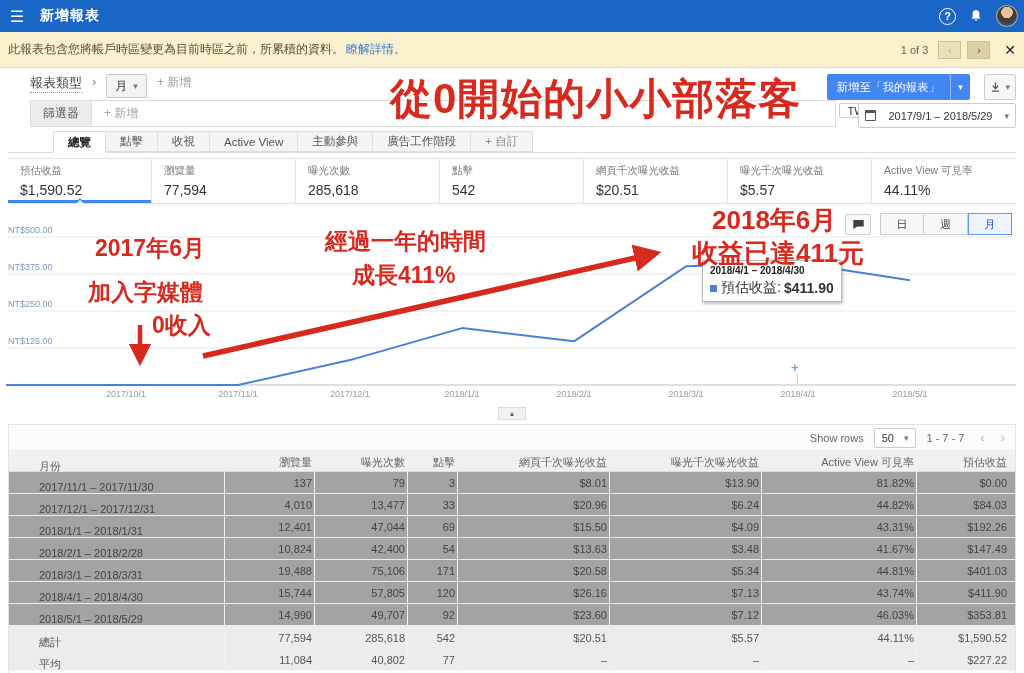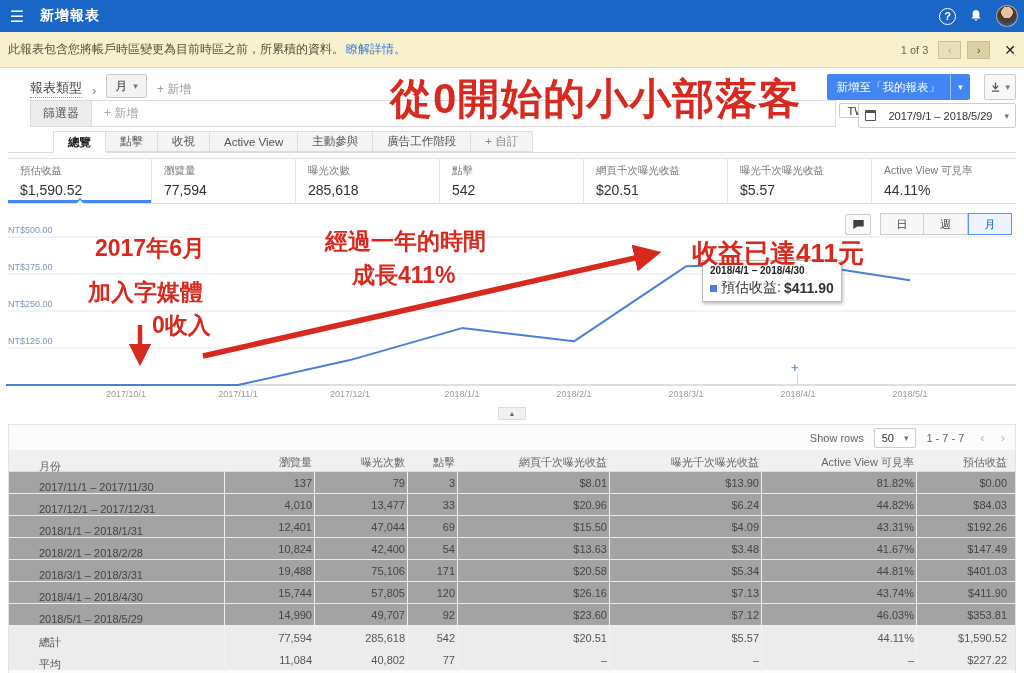--- a/index.html
+++ b/index.html
@@ -19,21 +19,21 @@
   
   .notice { position:absolute; left:0; top:32px; width:1024px; height:36px; background:#f9f0cd; border-bottom:1px solid #e7dcb2; display:flex; align-items:center; font-size:12px; color:#55503a; padding-left:8px; }
   .notice a { color:#3e78d2; text-decoration:none; margin-left:2px; cursor:pointer; }
   .notice-right { position:absolute; right:8px; display:flex; align-items:center; gap:6px; }
   .notice-count { font-size:11px; color:#6b6548; margin-right:4px; }
   .pg-btn { width:23px; height:18px; border:1px solid #cdbf92; background:#ddd0a4; font-size:11px; color:#554f35; display:flex; align-items:center; justify-content:center; cursor:pointer; }
   .pg-btn.disabled { background:#e9dfbd; color:#b4aa84; }
   .notice-close { font-size:14px; font-weight:bold; color:#222; margin-left:8px; cursor:pointer; }
 
   
-  .rt-row { position:absolute; left:30px; top:74px; display:flex; align-items:flex-end; gap:10px; }
+  .rt-row { position:absolute; left:30px; top:74px; display:flex; align-items:flex-start; gap:10px; }
   .rt-label { font-size:13px; color:#444; border-bottom:1px dotted #999; }
   .rt-chev { color:#888; font-size:13px; }
   .mini-select { border:1px solid #c8c8c8; background:#f3f3f3; border-radius:2px; height:24px; padding:0 8px; display:flex; align-items:center; gap:6px; font-size:12px; color:#333; cursor:pointer; }
   .caret { font-size:9px; color:#777; }
   .ghost-add { font-size:12px; color:#9e9e9e; cursor:pointer; }
 
   .actions-1 { position:absolute; right:54px; top:74px; display:flex; }
   .btn-blue { background:#4285f4; color:#fff; font-size:11.5px; height:26px; display:flex; align-items:center; padding:0 10px; border-radius:2px 0 0 2px; cursor:pointer; }
   .btn-blue-caret { background:#4285f4; border-left:1px solid rgba(255,255,255,.45); width:20px; height:26px; display:flex; align-items:center; justify-content:center; border-radius:0 2px 2px 0; cursor:pointer; }
   .btn-blue-caret .caret { color:#fff; }
@@ -379,20 +379,21 @@
         </div>
       </div>
   </div>
 
   <div class="annot big" style="left: 390px; top: 71px; color: rgb(216, 41, 31);">從0開始的小小部落客</div>
   <div class="annot mid" style="left: 95px; top: 233px; color: rgb(216, 41, 31);">2017年6月</div>
   <div class="annot mid" style="left: 88px; top: 277px; color: rgb(216, 41, 31);">加入字媒體</div>
   <div class="annot mid" style="left: 152px; top: 310px; color: rgb(216, 41, 31);">0收入</div>
   <div class="annot mid" style="left: 325px; top: 226px; color: rgb(216, 41, 31);">經過一年的時間</div>
   <div class="annot mid" style="left: 352px; top: 260px; color: rgb(216, 41, 31);">成長411%</div>
+  <div class="annot mid" style="left: 712px; top: 203px; font-size: 26px; color: rgb(216, 41, 31);">2018年6月</div>
   <div class="annot mid" style="left: 692px; top: 236px; font-size: 26px; color: rgb(216, 41, 31);">收益已達411元</div>
   <svg id="annot-svg">
     <defs>
       <marker id="ah" markerWidth="5" markerHeight="5" refX="2.5" refY="2.5" orient="auto">
         <path d="M0,0 L5,2.5 L0,5 z" fill="#d8291f"></path>
       </marker>
     </defs>
     <line id="arrow-down" x1="140" y1="325" x2="140" y2="355" stroke="#d8291f" stroke-width="4.5" marker-end="url(#ah)"></line>
     <line id="arrow-up" x1="203" y1="356" x2="648" y2="255" stroke="#d8291f" stroke-width="5.5" marker-end="url(#ah)"></line>
   </svg>

